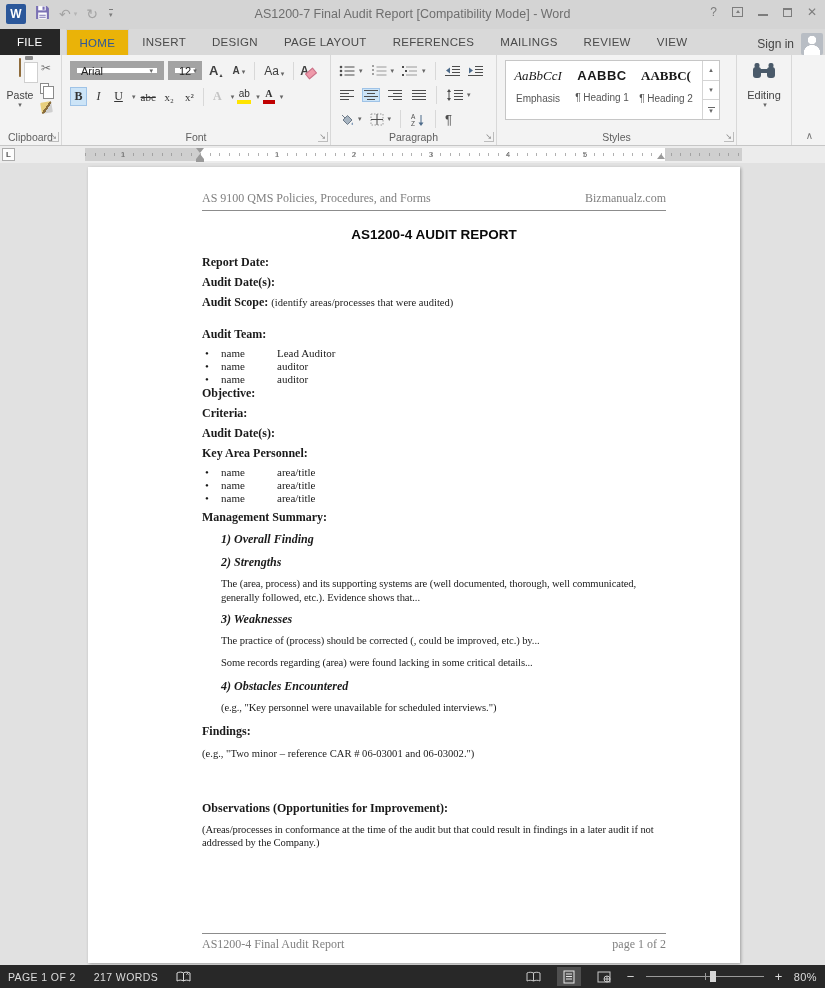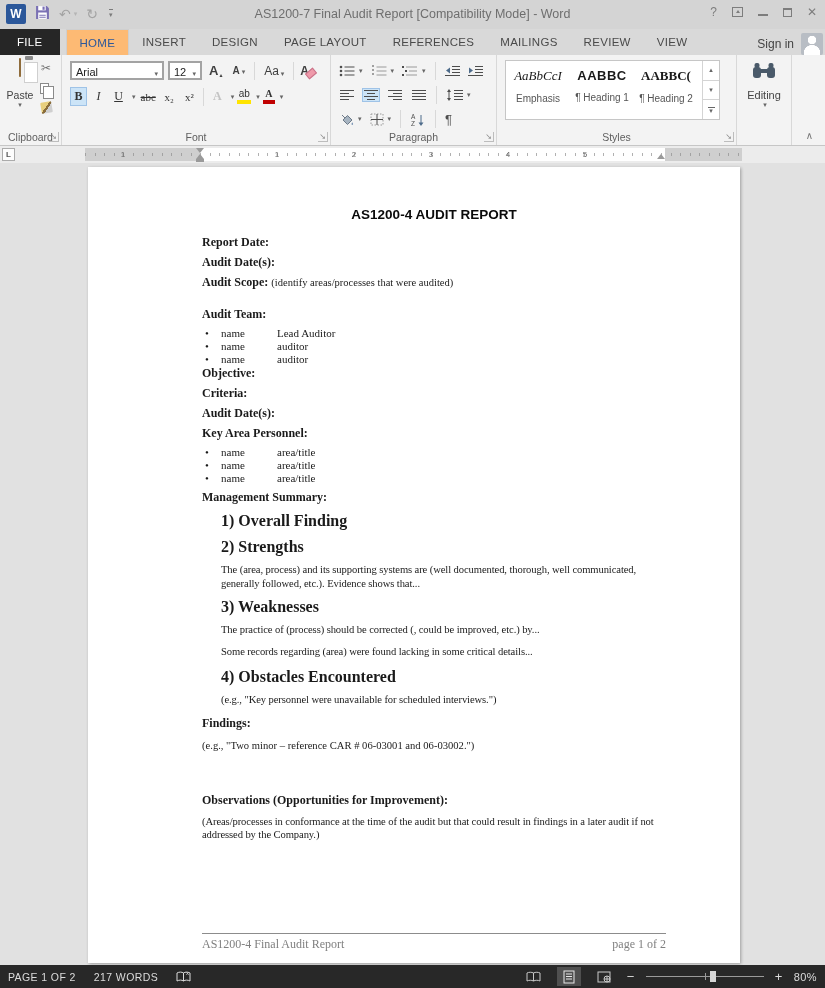--- a/index.html
+++ b/index.html
@@ -18,21 +18,21 @@
   .wc { color:#7d7d7d; font-size:12px; line-height:14px; }
   .ro-box { display:block; width:11px; height:10px; border:1px solid #7d7d7d; position:relative; }
   .ro-box::after { content:""; position:absolute; left:3px; top:2px; border-left:2px solid transparent; border-right:2px solid transparent; border-bottom:3px solid #7d7d7d; }
   .min-bar { display:block; width:10px; height:8px; border-bottom:2px solid #7d7d7d; }
   .max-box { display:block; width:9px; height:9px; border:1px solid #7d7d7d; border-top-width:2px; }
 
   
   .tabrow { position:absolute; top:29px; left:0; width:825px; height:26px; background:#d9d9d9; display:flex; align-items:flex-end; }
   .tab { height:26px; display:flex; align-items:center; padding:0 13px; font-size:11.5px; color:#4a4a4a; letter-spacing:.3px; }
   .tab.file { background:#262626; color:#fff; padding:0 17px; margin-right:6px; }
-  .tab.active { background:#fdba74; color:#2b579a; border:1px solid #cfcfcf; border-bottom:none; }
+  .tab.active { background:#eab308; color:#2b579a; border:1px solid #cfcfcf; border-bottom:none; }
   .signin { margin-left:auto; display:flex; align-items:center; gap:7px; padding-right:2px; font-size:12px; color:#444; }
   .person-icon { width:22px; height:22px; border-radius:2px;
      background: radial-gradient(circle at 50% 32%, #fff 0 4px, transparent 4.5px),
                  radial-gradient(circle at 50% 92%, #fff 0 8px, transparent 8.5px), #b8bdc4; }
 
   
   .ribbon { position:absolute; top:55px; left:0; width:825px; height:91px; background:#f3f3f3; border-bottom:1px solid #c6c6c6; }
   .rgroup { position:absolute; top:0; height:90px; border-right:1px solid #d8d8d8; }
   .glabel { position:absolute; bottom:2px; left:0; right:0; text-align:center; font-size:10.5px; color:#5f5f5f; }
   .launcher { position:absolute; right:2px; bottom:3px; font-size:8px; color:#8a8a8a; border:1px solid #bdbdbd; border-top:none; border-left:none; width:10px; height:10px; text-align:center; line-height:9px; }
@@ -48,21 +48,21 @@
   .paste-caret { font-size:7px; color:#666; }
   .clip-col { position:absolute; left:40px; top:6px; display:flex; flex-direction:column; gap:8px; align-items:center; }
   .scissors { color:#6f6f6f; font-size:12px; }
   .copy-icon { position:relative; width:9px; height:11px; border:1px solid #8a8a8a; background:#fff; margin-right:3px; }
   .copy-icon::after { content:""; position:absolute; left:2px; top:2px; width:9px; height:11px; border:1px solid #8a8a8a; background:#fff; }
   .painter-icon { width:11px; height:11px; background:linear-gradient(135deg,#e8cf7d 0 45%,#8a6d3b 45% 60%,#cfcfcf 60%); transform:rotate(-10deg); border-radius:1px; }
 
   
   .g-font { left:62px; width:269px; }
   .frow1 { position:absolute; left:8px; top:6px; display:flex; align-items:center; gap:4px; }
-  .combo { display:flex; align-items:flex-end; justify-content:space-between; background:#fff; border:2px solid #a3a3a3; height:19px; padding:0 4px; font-size:11px; color:#222; }
+  .combo { display:flex; align-items:center; justify-content:space-between; background:#fff; border:7px solid #a3a3a3; height:19px; padding:0 4px; font-size:11px; color:#222; }
   .combo.name { width:94px; }
   .combo.size { width:34px; }
   .fbtn { font-size:12px; color:#3f3f3f; padding:1px 3px; display:inline-flex; align-items:flex-end; }
   .grow-a { font-size:13px; font-weight:bold; }
   .shrink-a { font-size:10px; font-weight:bold; }
   .tinyup { font-size:6px; color:#444; margin-left:1px; }
   .vdiv { width:1px; height:18px; background:#d8d8d8; margin:0 2px; }
   .clear-fmt { position:relative; font-size:12px; color:#3f3f3f; font-weight:bold; }
   .clear-fmt::after { content:""; position:absolute; right:-7px; bottom:1px; width:8px; height:5px; background:#ef9aaa; border:1px solid #c9748a; transform:rotate(-40deg); }
   .frow2 { position:absolute; left:8px; top:32px; display:flex; align-items:center; gap:3px; }
@@ -131,21 +131,21 @@
   .doc-header { display:flex; justify-content:space-between; font-family:"Liberation Serif",serif; font-size:12px; color:#7f7f7f; border-bottom:1px solid #8c8c8c; padding-bottom:4px; }
   .doc-title { text-align:center; font-weight:bold; font-size:13.5px; color:#0a0a0a; margin:16px 0 13px; }
   .fline { font-family:"Liberation Serif",serif; font-size:12px; line-height:14px; margin-bottom:6px; color:#1a1a1a; }
   .fline b { font-weight:bold; }
   .fnote { font-size:10.5px; }
   .gap16 { margin-top:17px; }
   .blt { display:flex; font-family:"Liberation Serif",serif; font-size:11px; line-height:13px; color:#1a1a1a; padding-left:3px; }
   .blt .dot { width:16px; }
   .blt .bname { width:56px; }
   .sections { padding-left:19px; }
-  .shead { font-family:"Liberation Serif",serif; font-weight:bold; font-size:16px; color:#1a1a1a; margin:8px 0 7px; }
+  .shead { font-family:"Liberation Serif",serif; font-weight:bold; font-size:12px; color:#1a1a1a; margin:8px 0 7px;font-style:italic; }
   .sbody { font-family:"Liberation Serif",serif; font-size:10.6px; line-height:13.5px; color:#1a1a1a; margin-bottom:5px; letter-spacing:-.1px; }
   .find-label { font-family:"Liberation Serif",serif; font-weight:bold; font-size:12px; margin-top:9px; color:#1a1a1a; }
   .find-body { font-family:"Liberation Serif",serif; font-size:10.6px; margin-top:9px; color:#1a1a1a; }
   .obs-label { font-family:"Liberation Serif",serif; font-weight:bold; font-size:12px; margin-top:42px; color:#1a1a1a; }
   .obs-body { font-family:"Liberation Serif",serif; font-size:10.6px; line-height:13.5px; margin-top:7px; color:#1a1a1a; letter-spacing:-.1px; }
   .doc-footer { position:absolute; left:114px; right:74px; bottom:11px; border-top:1px solid #8c8c8c; padding-top:3px; display:flex; justify-content:space-between; font-family:"Liberation Serif",serif; font-size:12px; color:#7f7f7f; }
 
   
   .statusbar { position:absolute; top:965px; left:0; width:825px; height:23px; background:#282828; display:flex; align-items:center; padding:0 8px; color:#dcdcdc; font-size:10.5px; letter-spacing:.4px; }
   .sb-item { margin-right:18px; display:flex; align-items:center; }
@@ -454,20 +454,24 @@
   <span class="vnum" style="top:274px">3</span>
   <span class="vnum" style="top:351px">4</span>
   <span class="vnum" style="top:428px">5</span>
   <span class="vnum" style="top:505px">6</span>
   <span class="vnum" style="top:582px">7</span>
 </div>
 
 <div class="doc-area">
   <div class="page">
 
+    <div class="doc-header">
+      <span>AS 9100 QMS Policies, Procedures, and Forms</span>
+      <span>Bizmanualz.com</span>
+    </div>
 
     <div class="doc-title">AS1200-4 AUDIT REPORT</div>
 
     <div class="fline"><b>Report Date:</b></div>
     <div class="fline"><b>Audit Date(s):</b></div>
     <div class="fline">
       <b>Audit Scope:</b>
       <span class="fnote">(identify areas/processes that were audited)</span>
     </div>
 

